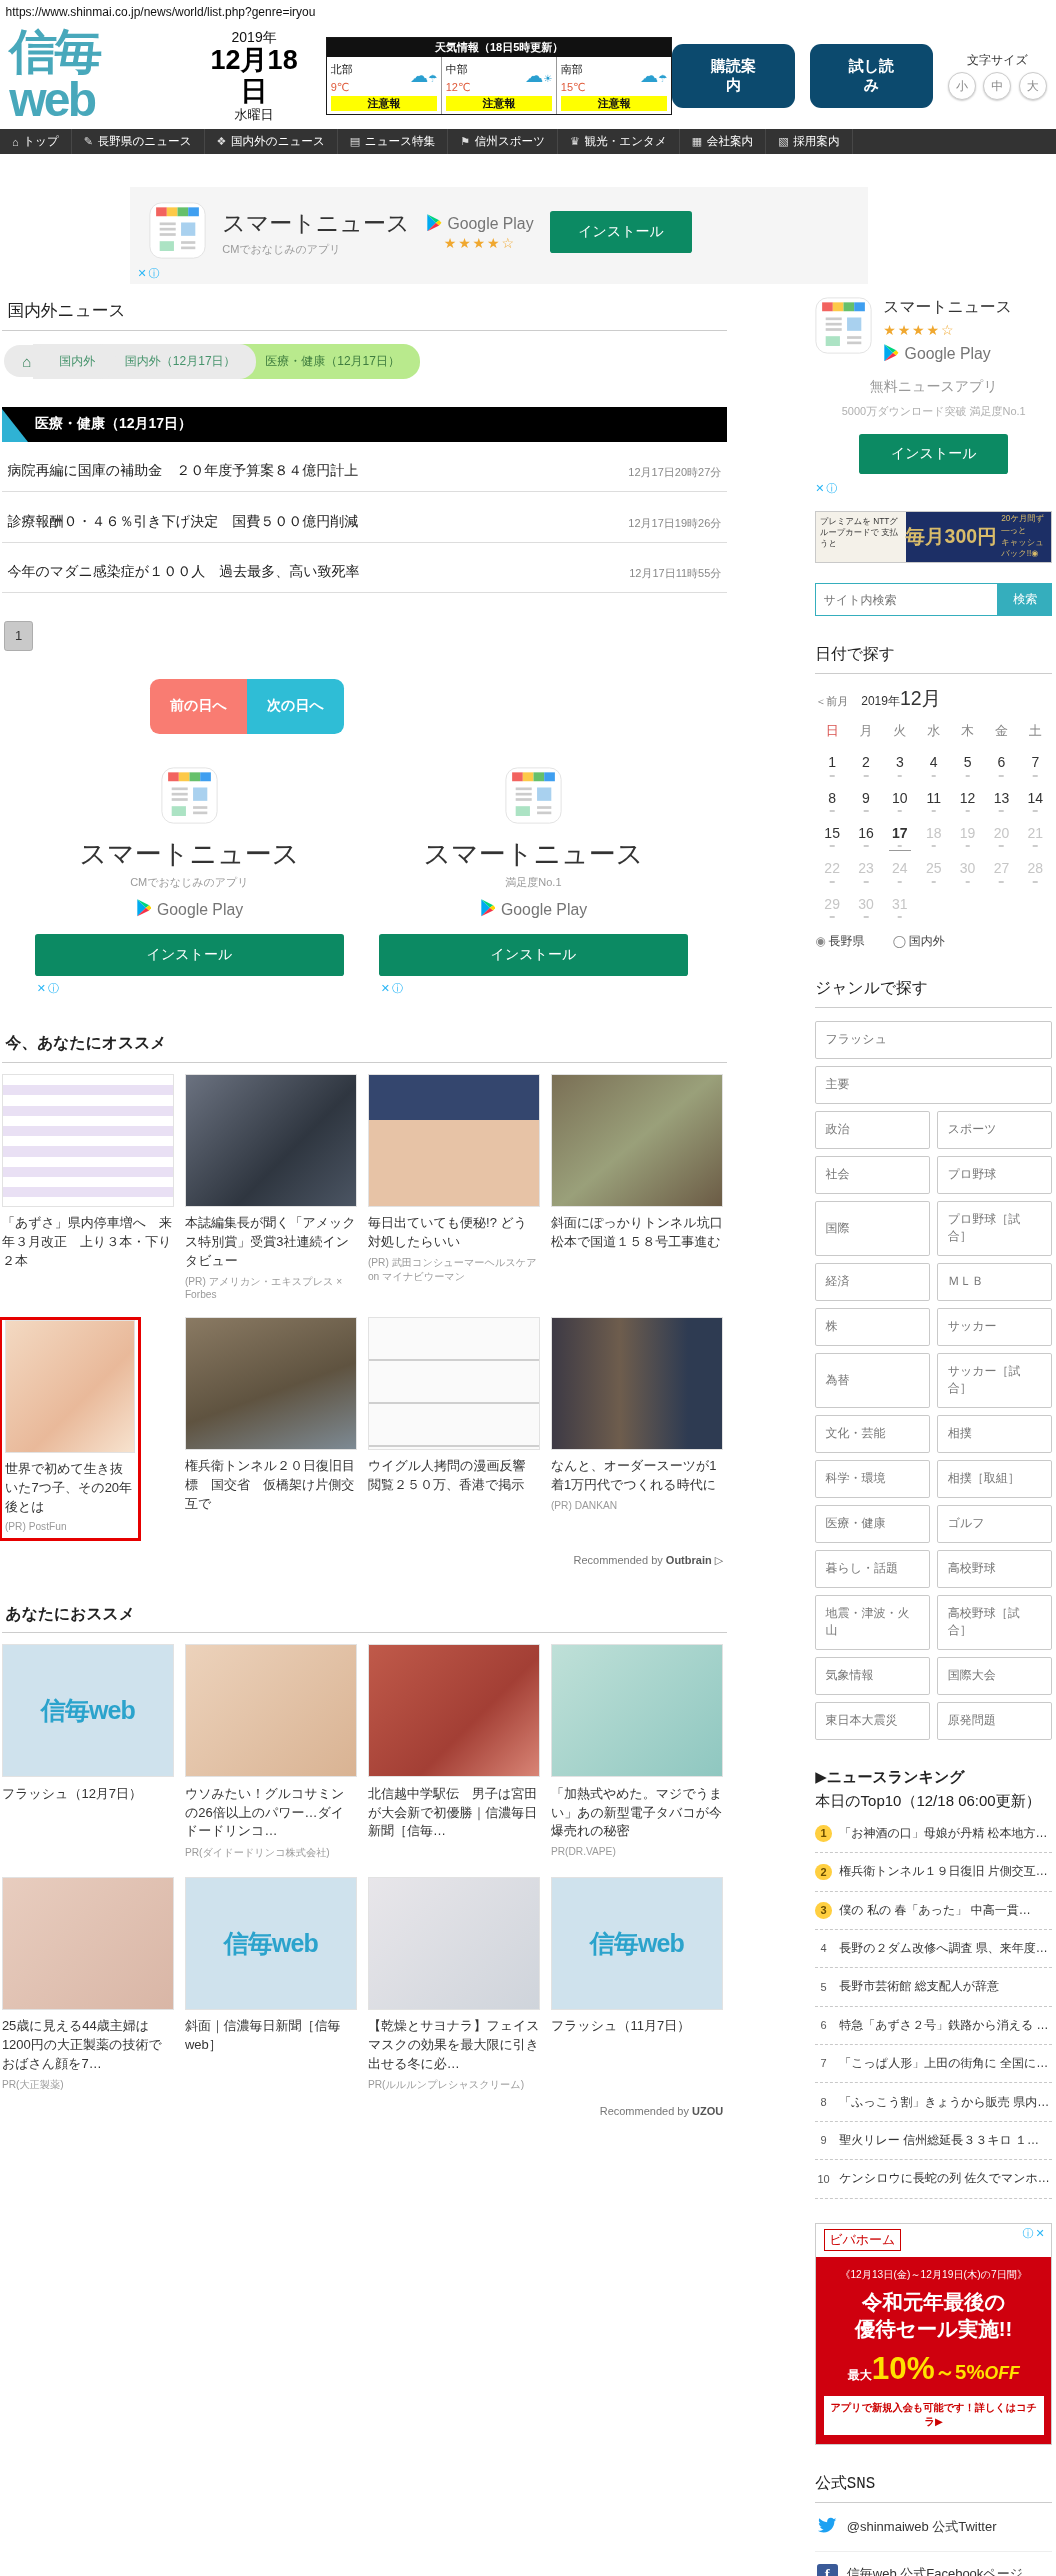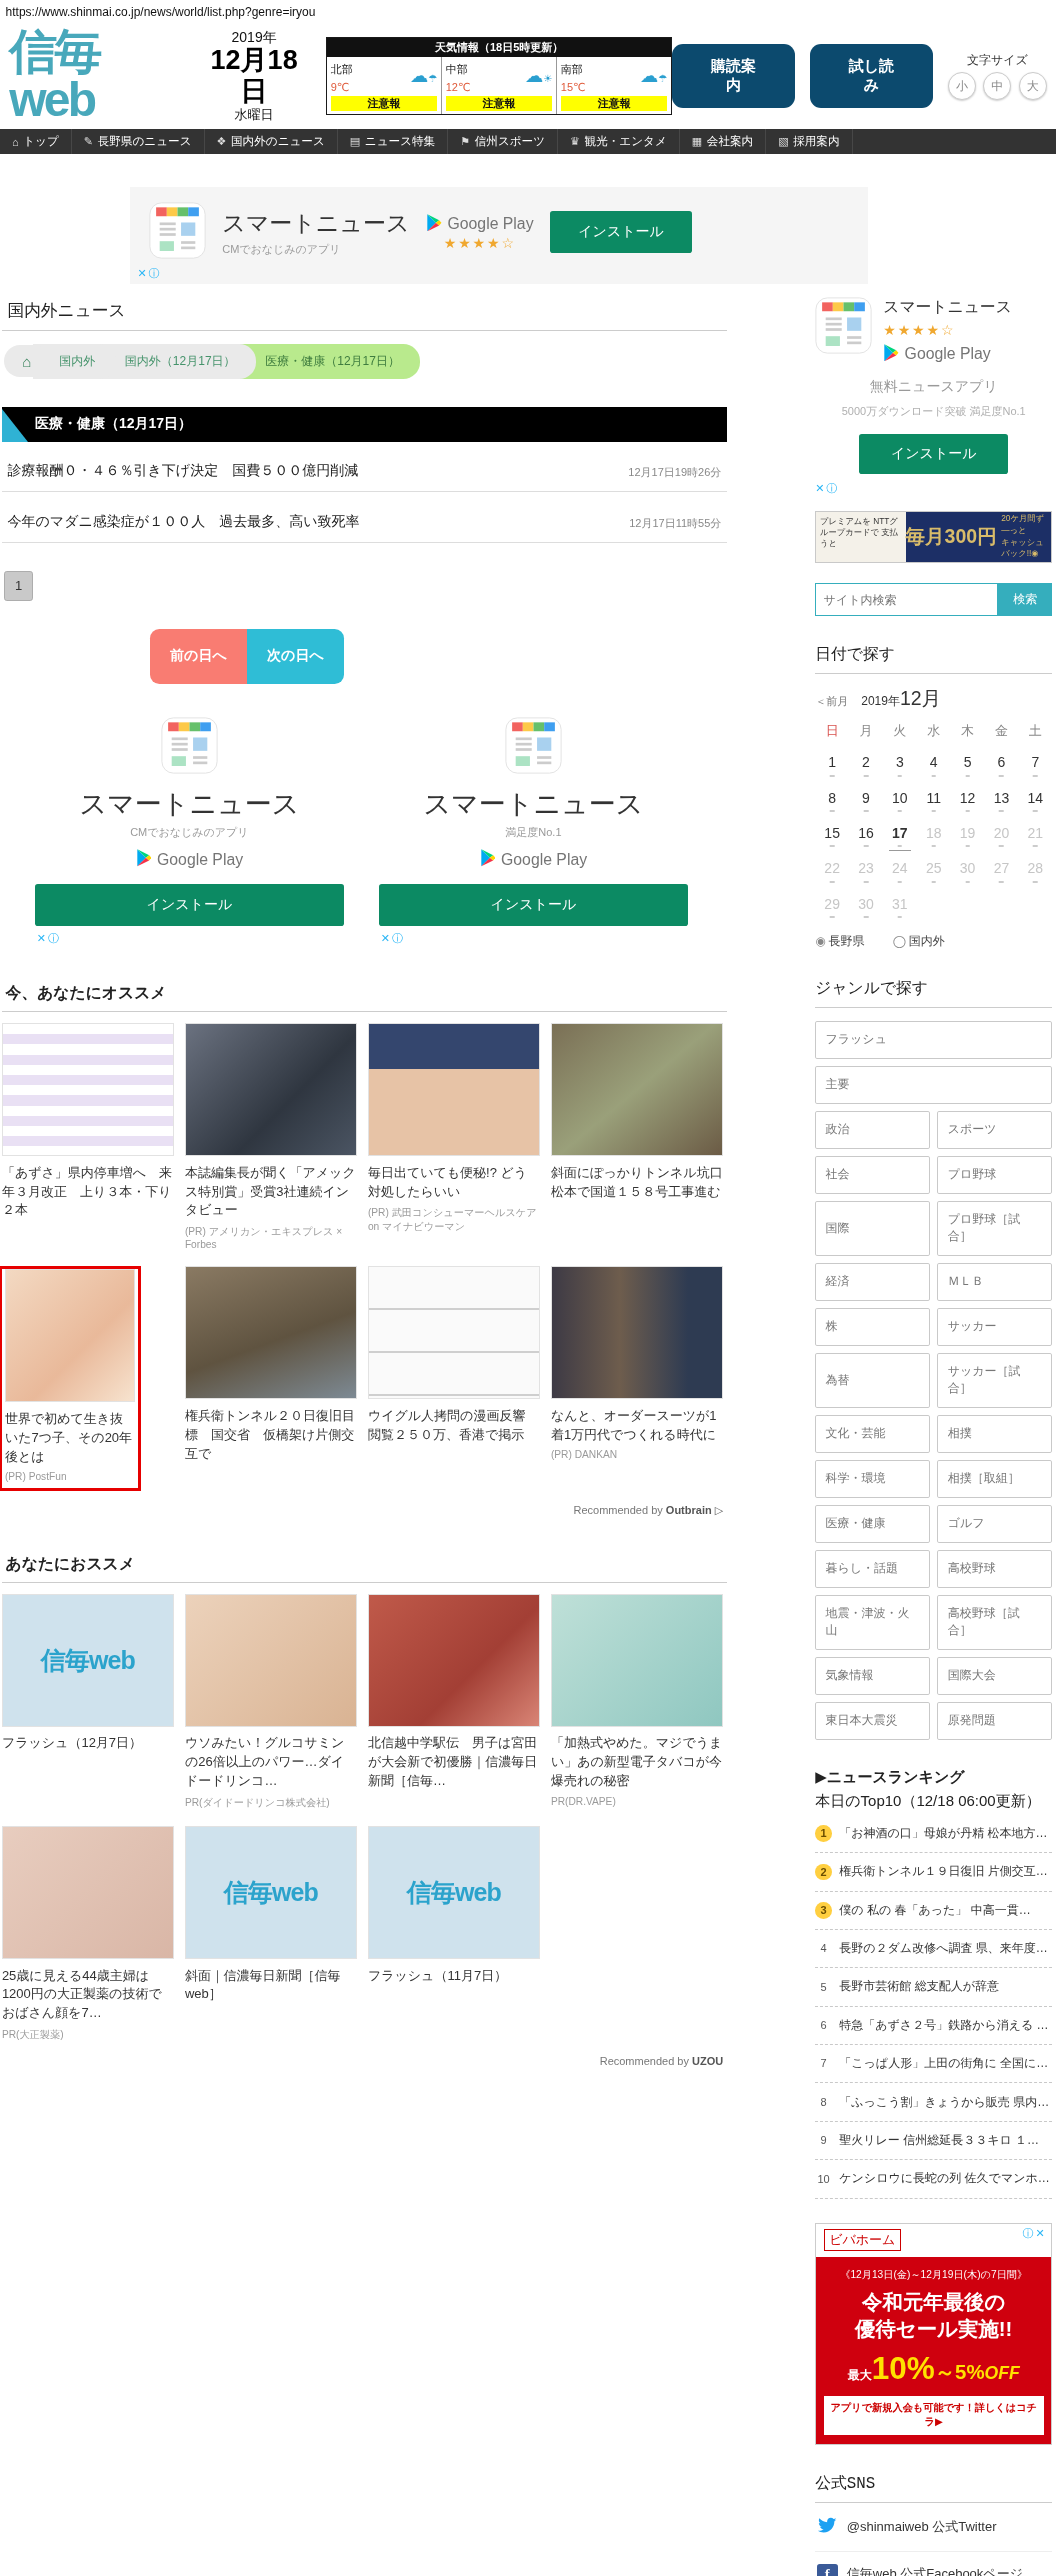--- a/index.html
+++ b/index.html
@@ -327,20 +327,24 @@
         <a class="crumb" style="z-index: 18;">
           <span>国内外（12月17日）</span>
         </a>
         <a class="crumb active" style="z-index: 17;">
           <span>医療・健康（12月17日）</span>
         </a>
       </div>
     <div class="list-header">医療・健康（12月17日）</div>
     <div id="article-list">
         <div class="article-row">
+          <a class="article-title">病院再編に国庫の補助金　２０年度予算案８４億円計上</a>
+          <span class="article-time">12月17日20時27分</span>
+        </div>
+        <div class="article-row">
           <a class="article-title">診療報酬０・４６％引き下げ決定　国費５００億円削減</a>
           <span class="article-time">12月17日19時26分</span>
         </div>
         <div class="article-row">
           <a class="article-title">今年のマダニ感染症が１００人　過去最多、高い致死率</a>
           <span class="article-time">12月17日11時55分</span>
         </div>
       </div>
     <a class="pager">1</a>
     <div class="day-btns">
@@ -481,20 +485,25 @@
         <div class="rec-card">
           <div class="rec-img img-face"></div>
           <div class="rec-title">25歳に見える44歳主婦は1200円の大正製薬の技術でおばさん顔を7…</div>
           <div class="rec-source">PR(大正製薬)</div>
         </div>
         <div class="rec-card">
           <div class="rec-img img-logo">
             <span class="rec-logo-text">信毎web</span>
           </div>
           <div class="rec-title">斜面｜信濃毎日新聞［信毎web］</div>
+        </div>
+        <div class="rec-card">
+          <div class="rec-img img-cream"></div>
+          <div class="rec-title">【乾燥とサヨナラ】フェイスマスクの効果を最大限に引き出せる冬に必…</div>
+          <div class="rec-source">PR(ルルルンプレシャスクリーム)</div>
         </div>
         <div class="rec-card">
           <div class="rec-img img-logo">
             <span class="rec-logo-text">信毎web</span>
           </div>
           <div class="rec-title">フラッシュ（11月7日）</div>
         </div>
       </div>
     <div class="attribution"><span>Recommended by</span> <b>UZOU</b></div>
   </div>

